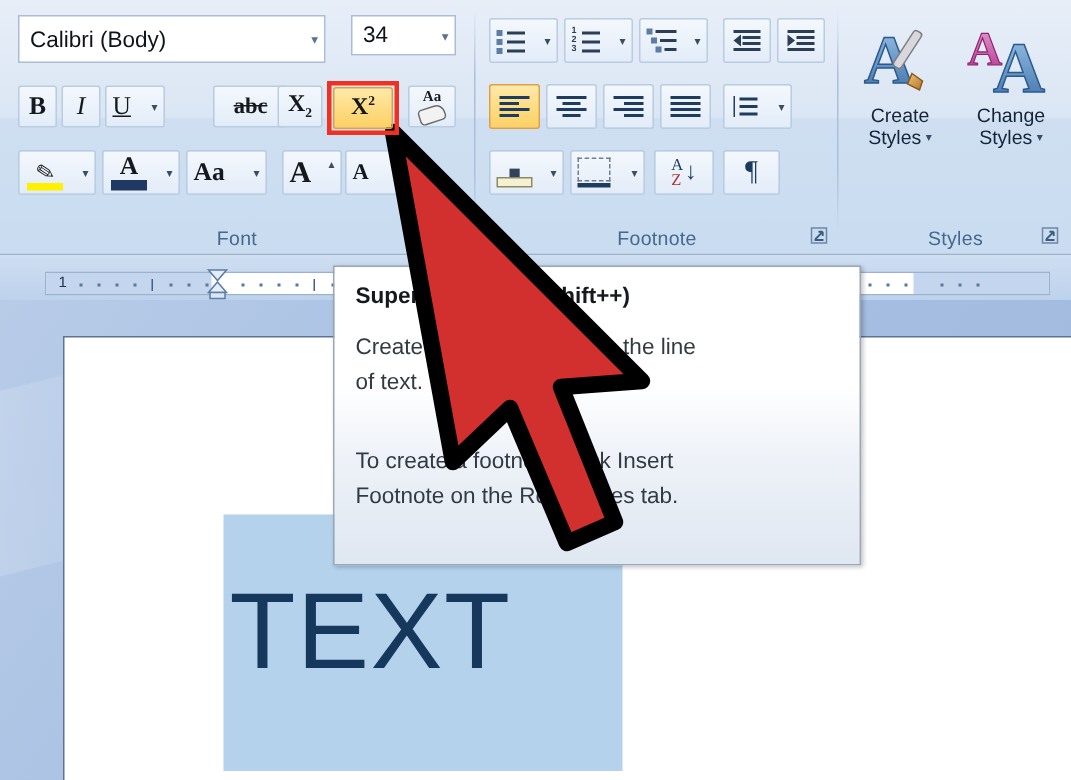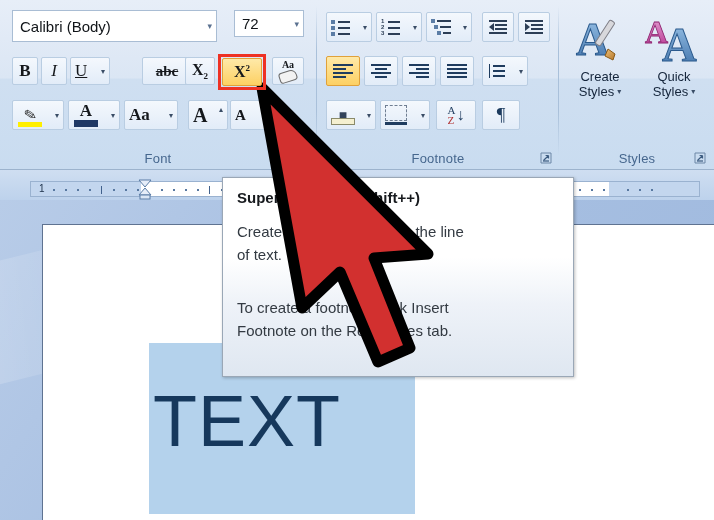--- a/index.html
+++ b/index.html
@@ -231,21 +231,21 @@
   <div id="ribbon">
 
     <div class="grp" id="grp-font" style="left:2px; width:312px;">
 
       <div class="combo" style="left:10px; top:8px; width:205px; height:32px;">
         <span>Calibri (Body)</span>
         <span class="caret">▾</span>
       </div>
 
       <div class="combo" style="left:232px; top:8px; width:70px; height:27px;">
-        <span>72</span>
+        <span>34</span>
         <span class="caret">▾</span>
       </div>
 
       <div class="btn framed" style="left:10px; top:55px; width:26px; height:28px;">
         <span class="gB">B</span>
       </div>
       <div class="btn framed" style="left:39px; top:55px; width:26px; height:28px;">
         <span class="gI">I</span>
       </div>
       <div class="btn framed" style="left:68px; top:55px; width:40px; height:28px; justify-content:space-between; padding:0 4px;">
@@ -481,21 +481,21 @@
               </linearGradient>
               <linearGradient id="csB" x1="0" y1="0" x2="0" y2="1">
                 <stop offset="0" stop-color="#9ec6ea"></stop>
                   <stop offset="1" stop-color="#3c6fa8"></stop>
               </linearGradient>
             </defs>
             <text x="1" y="32" font-family="Liberation Serif, serif" font-size="32" font-weight="bold" fill="url(#csP)" stroke="#8e2470" stroke-width="0.8">A</text>
             <text x="18" y="50" font-family="Liberation Serif, serif" font-size="48" font-weight="bold" fill="url(#csB)" stroke="#2b5a8d" stroke-width="1">A</text>
           </svg>
         </span>
-        <span style="font-size:13px; color:#14243a; line-height:15px; margin-top:2px;">Quick</span>
+        <span style="font-size:13px; color:#14243a; line-height:15px; margin-top:2px;">Change</span>
         <span style="font-size:13px; color:#14243a; line-height:15px; display:flex; align-items:center; gap:3px;">
           <span>Styles</span>
           <span class="caret-sm">▾</span>
         </span>
       </div>
 
       <div class="grp-label">Styles</div>
       <div class="dlg-launcher" style="right:6px;">
         <svg width="12" height="12" viewBox="0 0 12 12" aria-hidden="true">
           <path d="M1 1 H11 V11 H1 Z" fill="none" stroke="#6d87a6" stroke-width="1"></path>

